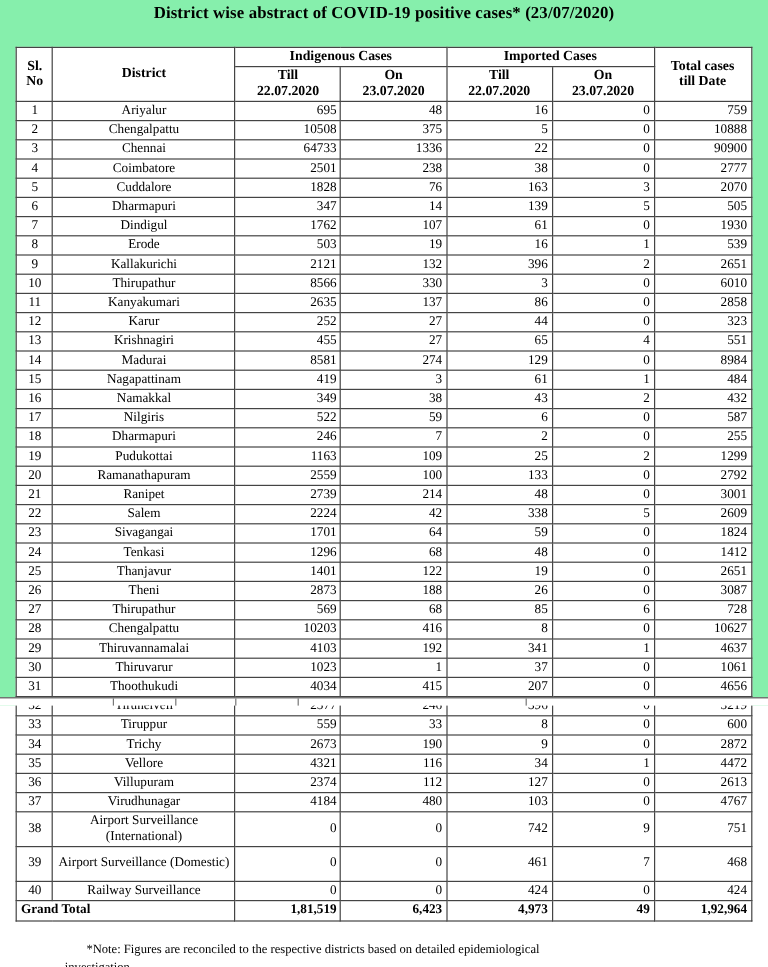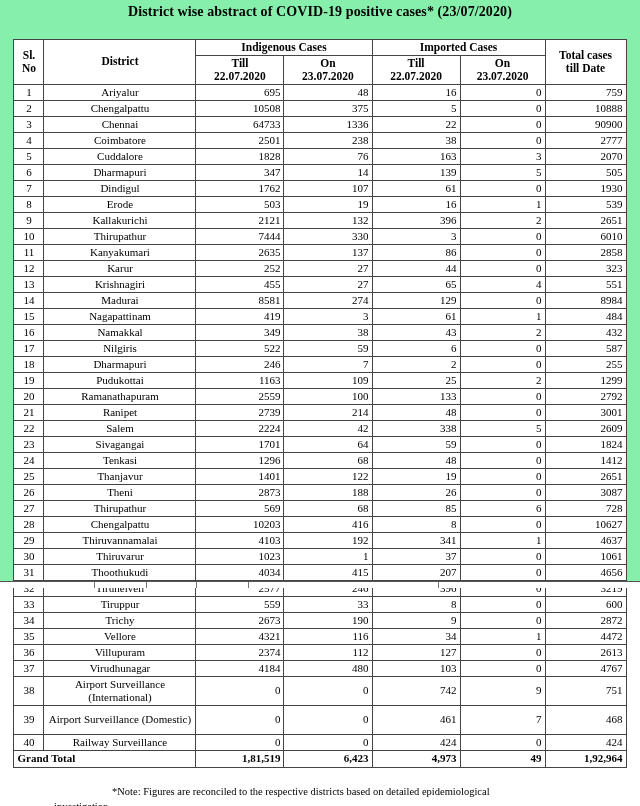--- a/index.html
+++ b/index.html
@@ -77,21 +77,21 @@
   td.grand-label {
     text-align: left;
     font-weight: bold;
   }
   .notes {
     margin-top: 9px;
     font-size: 10.5px;
     line-height: 1.45;
   }
   .note-line {
-    padding-left: 112px;
+    padding-left: 72px;
     padding-right: 20px;
   }
   .note-line.cont {
     padding-left: 54px;
   }
   .note-center1 {
     text-align: center;
     padding-left: 22px;
   }
   .bottom-strip {
@@ -239,21 +239,21 @@
           <td class="district">Kallakurichi</td>
           <td class="num">2121</td>
           <td class="num">132</td>
           <td class="num">396</td>
           <td class="num">2</td>
           <td class="num">2651</td>
         </tr>
         <tr>
           <td class="sl">10</td>
           <td class="district">Thirupathur</td>
-          <td class="num">7444</td>
+          <td class="num">8566</td>
           <td class="num">330</td>
           <td class="num">3</td>
           <td class="num">0</td>
           <td class="num">6010</td>
         </tr>
         <tr>
           <td class="sl">11</td>
           <td class="district">Kanyakumari</td>
           <td class="num">2635</td>
           <td class="num">137</td>

